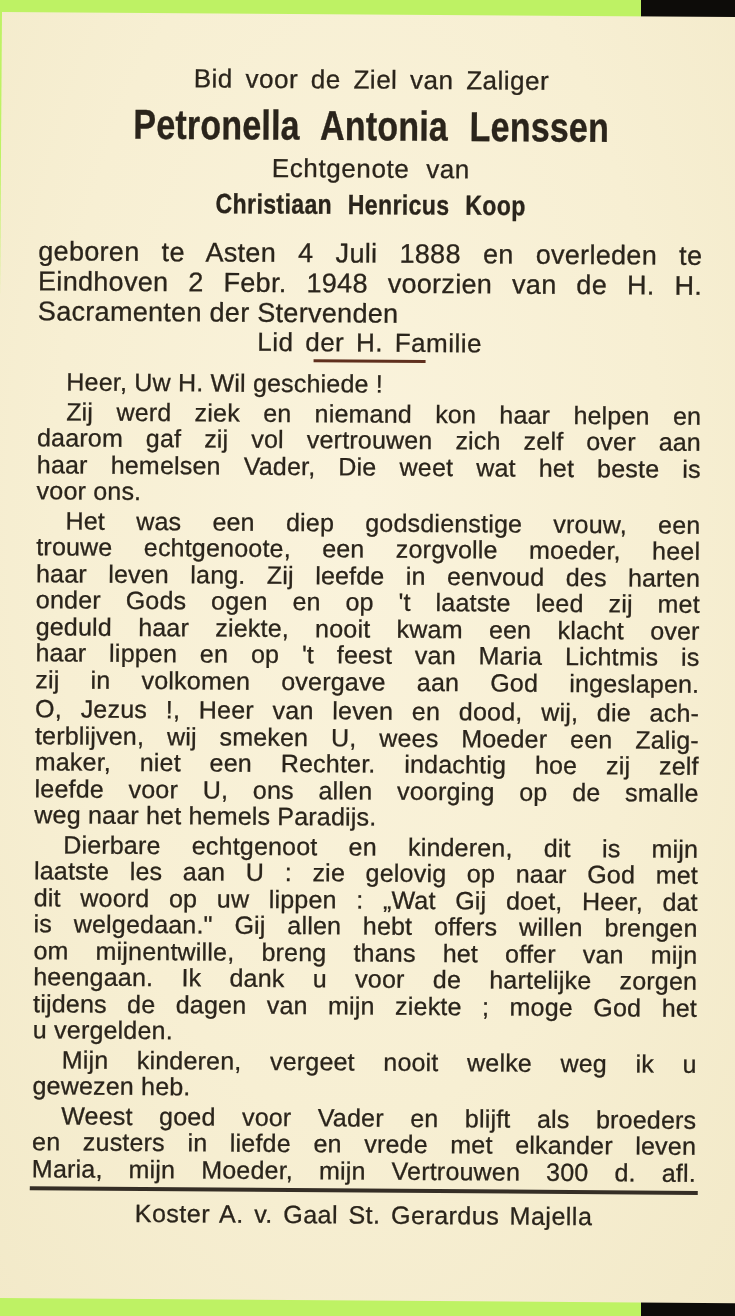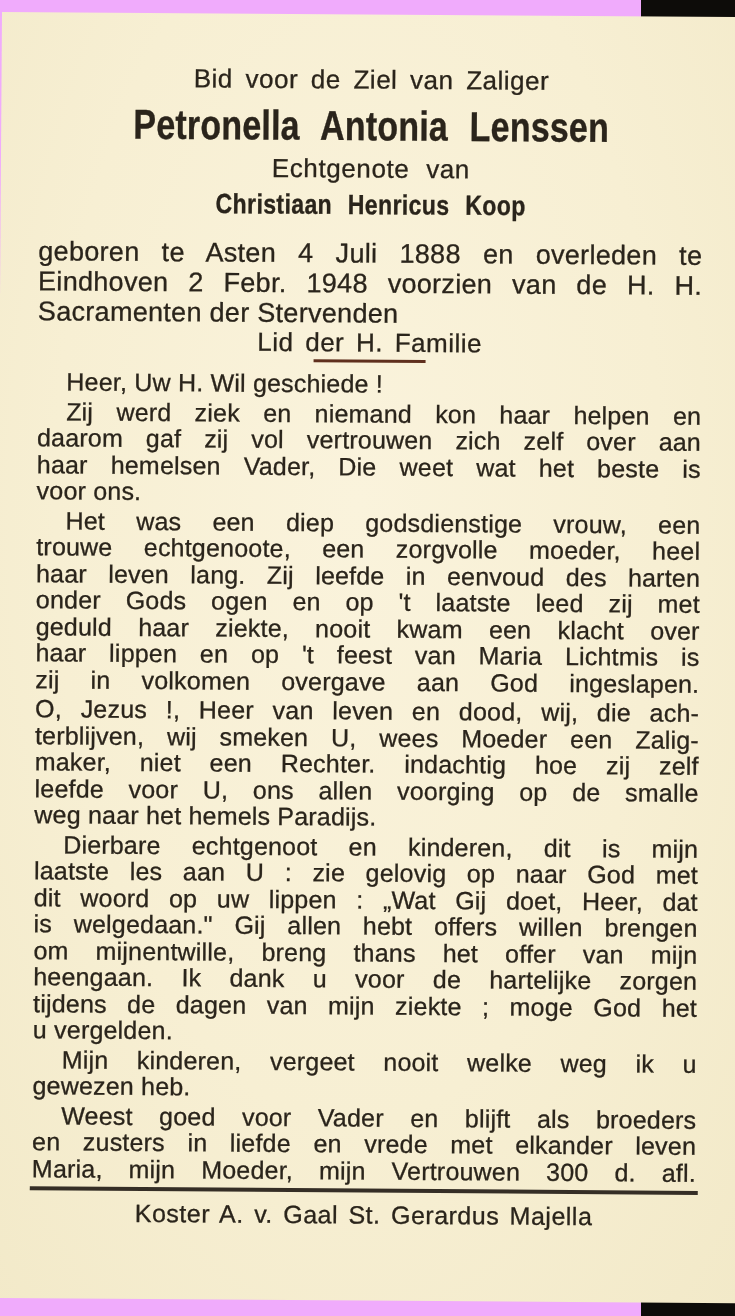--- a/index.html
+++ b/index.html
@@ -5,21 +5,21 @@
   html, body {
     margin: 0; padding: 0;
     width: 735px; height: 1316px;
     overflow: hidden;
     background: #0d0c09;
     font-family: "Liberation Sans", sans-serif;
   }
   .scan {
     position: relative;
     width: 641px; height: 1316px;
-    background: #f0abfc;
+    background: #bef264;
   }
   .card {
     position: absolute;
     left: 2px; top: 12px;
     width: 748px; height: 1286px;
     transform: rotate(0.4deg);
     transform-origin: top left;
     background: radial-gradient(ellipse at 48% 38%, #faf3dc 0%, #f7efd3 55%, #f2e9c8 100%);
     color: #2a241b;
     -webkit-text-stroke: 0.3px #2a241b;

